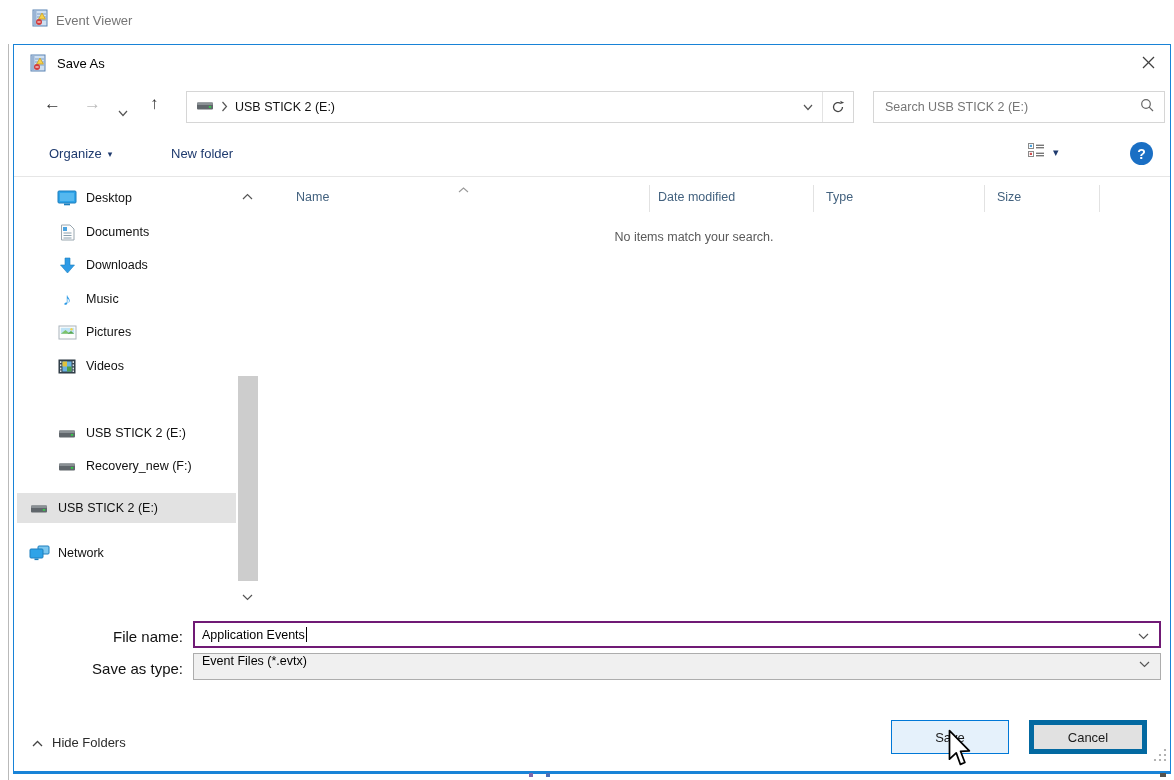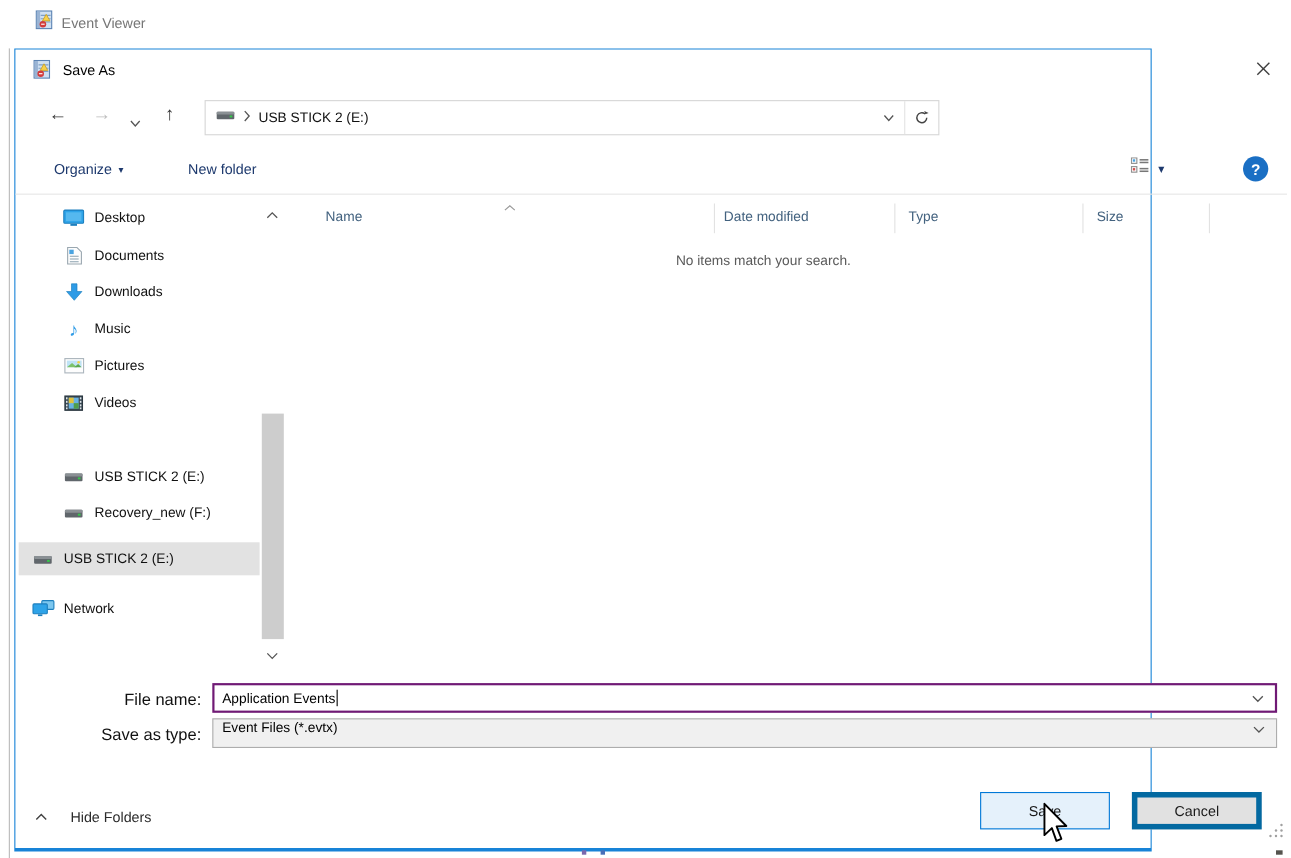--- a/index.html
+++ b/index.html
@@ -8,21 +8,21 @@
   .abs { position:absolute; }
   #stage { position:relative; width:1174px; height:780px; background:#fff; }
 
   
   #ev-left-edge { left:8px; top:0; width:1px; height:780px; background:#b9b9b9; }
   #ev-titlebar { left:0; top:0; width:945px; height:44px; background:#fff; }
   #ev-title { left:56px; top:13px; font-size:13px; color:#767676; }
   #ev-icon { left:31px; top:9px; }
 
   
-  #dialog { left:13px; top:44px; width:1034px; height:730px; background:#fff;
+  #dialog { left:13px; top:44px; width:1158px; height:730px; background:#fff;
     border:1px solid #1883d7; border-bottom:3px solid #1883d7; }
 
   
   #dlg-title-icon { left:15px; top:9px; }
   #dlg-title { left:43px; top:11px; font-size:13px; color:#000; }
   #dlg-close { left:1112px; top:0; width:44px; height:34px; display:flex; align-items:center; justify-content:center; cursor:pointer; }
 
   
   .navglyph { font-size:17px; line-height:1; }
   #nav-back    { left:30px; top:50px; color:#333; }
@@ -77,21 +77,21 @@
   #lbl-savetype { left:59px; top:615px; }
   #filename-box { left:179px; top:576px; width:968px; height:27px; border:2px solid #701a75; background:#fff; display:flex; align-items:center; }
   #filename-text { margin-left:7px; font-size:12.5px; color:#000; }
   #text-caret { width:1px; height:15px; background:#000; margin-left:1px; }
   #filename-drop { margin-left:auto; margin-right:10px; }
   #savetype-box { left:179px; top:608px; width:968px; height:27px; border:1px solid #adadad; background:#f0f0f0; display:flex; cursor:pointer; }
   #savetype-text { margin-left:8px; font-size:12.5px; color:#000; }
   #savetype-drop { margin-left:auto; margin-right:10px; }
 
   
-  #hide-folders { left:18px; top:688px; display:flex; align-items:center; gap:21px; cursor:pointer; }
+  #hide-folders { left:18px; top:688px; display:flex; align-items:center; gap:9px; cursor:pointer; }
   #hide-folders .lbl { font-size:13px; color:#2b2b2b; }
   .btn { top:675px; width:118px; height:34px; font-size:13px; display:flex; align-items:center; justify-content:center; cursor:pointer; }
   #btn-save { left:877px; background:#e5f1fb; border:1px solid #0078d7; }
   #btn-cancel { left:1015px; background:#e1e1e1; border:5px solid #0369a1; }
   #resize-grip { left:1138px; top:702px; }
 
   
   #cursor { left:946px; top:729px; z-index:50; }
   .frag { width:4px; height:4px; top:773px; z-index:5; }
   #frag1 { left:529px; background:#7b68ae; }
@@ -171,20 +171,29 @@
           </svg>
       </span>
       <span id="address-refresh">
         <svg width="14" height="14" viewBox="0 0 14 14">
             <path d="M11.5 7 a4.5 4.5 0 1 1 -1.6 -3.4" fill="none" stroke="#444" stroke-width="1.3"></path>
             <path d="M9.2 0.8 l1 3 l3 -1 z" fill="#444"></path>
           </svg>
       </span>
     </div>
 
+    <div class="abs" id="search-box">
+      <span id="search-placeholder">Search USB STICK 2 (E:)</span>
+      <span id="search-icon">
+        <svg width="14" height="14" viewBox="0 0 14 14">
+            <circle cx="6" cy="6" r="4.3" fill="none" stroke="#666" stroke-width="1.2"></circle>
+            <line x1="9.2" y1="9.2" x2="13" y2="13" stroke="#666" stroke-width="1.2"></line>
+          </svg>
+      </span>
+    </div>
 
     <div class="abs cmd" id="cmd-organize">
       <span>Organize</span>
       <span class="caret-down">▾</span>
     </div>
     <div class="abs cmd" id="cmd-newfolder">
       <span>New folder</span>
     </div>
     <div class="abs" id="views-btn">
       <span>

